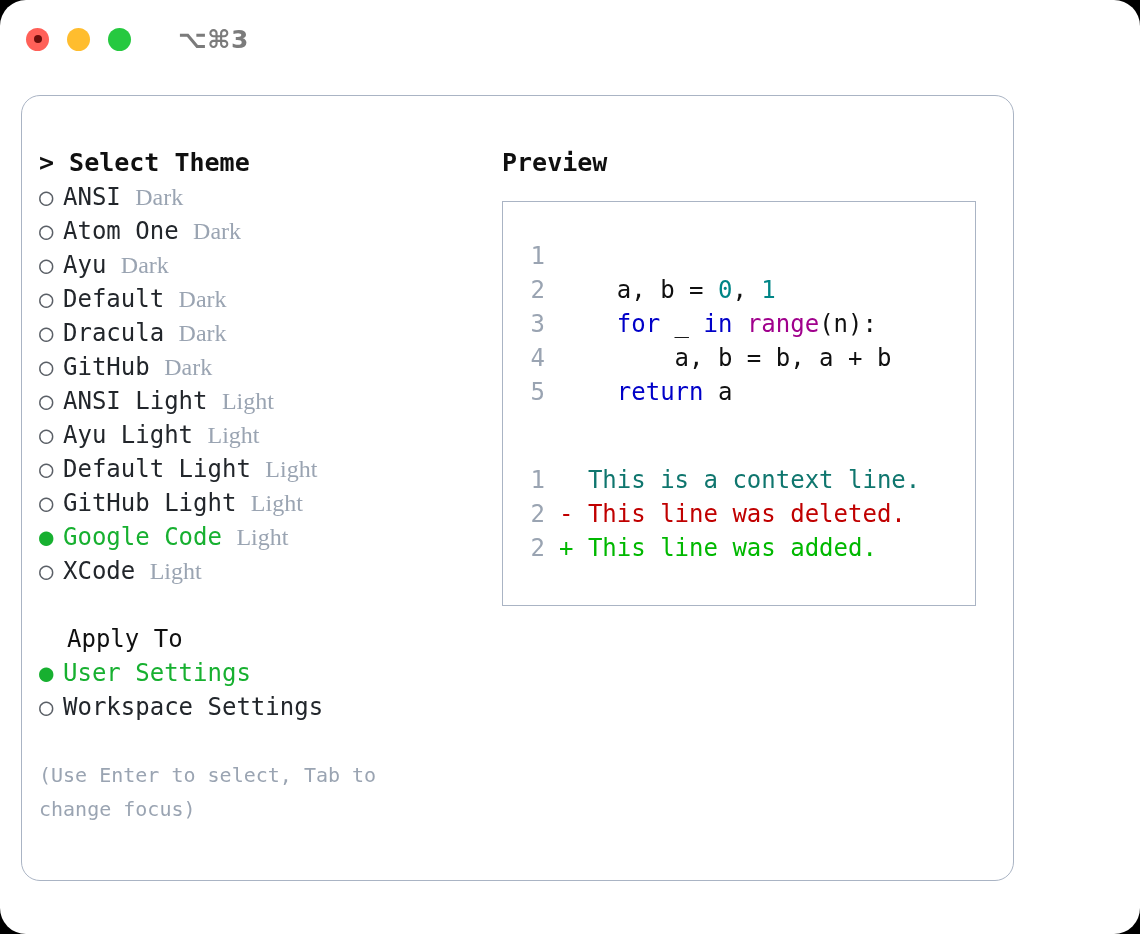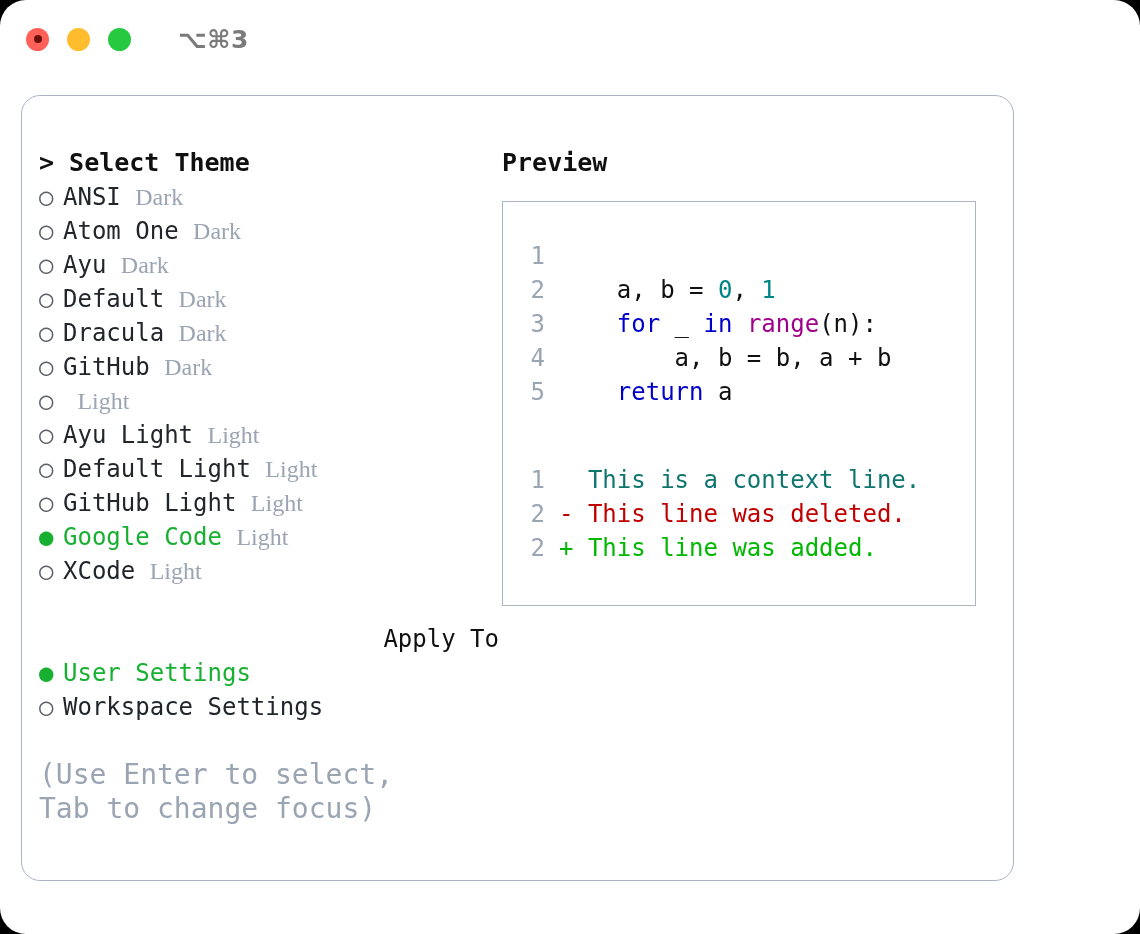--- a/index.html
+++ b/index.html
@@ -128,26 +128,25 @@
   .opt-name.sel { color: #17b030; text-align: right; }
   .opt-variant { color: #9aa4b2; font-family: Liberation Serif, serif; }
 
   .apply-block { margin-top: 34px; }
   .apply-title {
     font-size: 24px;
     color: #101010;
     line-height: 34px;
     padding-left: 28px;
     white-space: pre;
-    text-align: right;
   }
 
   .hint {
     margin-top: 34px;
-    font-size: 28px;
+    font-size: 20px;
     line-height: 34px;
     color: #9aa4b2;
     width: 405px;
     white-space: pre-wrap;
   }
 
   
   .right-col {
     position: absolute;
     left: 480px;
@@ -225,21 +224,21 @@
 
         <div class="section-title">&gt; Select Theme</div>
 
         <div class="opt-list" id="theme-list">
             <div class="opt"><span class="bullet off">○</span><span class="opt-name">ANSI</span><span> </span><span class="opt-variant">Dark</span></div>
             <div class="opt"><span class="bullet off">○</span><span class="opt-name">Atom One</span><span> </span><span class="opt-variant">Dark</span></div>
             <div class="opt"><span class="bullet off">○</span><span class="opt-name">Ayu</span><span> </span><span class="opt-variant">Dark</span></div>
             <div class="opt"><span class="bullet off">○</span><span class="opt-name">Default</span><span> </span><span class="opt-variant">Dark</span></div>
             <div class="opt"><span class="bullet off">○</span><span class="opt-name">Dracula</span><span> </span><span class="opt-variant">Dark</span></div>
             <div class="opt"><span class="bullet off">○</span><span class="opt-name">GitHub</span><span> </span><span class="opt-variant">Dark</span></div>
-            <div class="opt"><span class="bullet off">○</span><span> </span><span class="opt-variant">Light</span></div>
+            <div class="opt"><span class="bullet off">○</span><span class="opt-name">ANSI Light</span><span> </span><span class="opt-variant">Light</span></div>
             <div class="opt"><span class="bullet off">○</span><span class="opt-name">Ayu Light</span><span> </span><span class="opt-variant">Light</span></div>
             <div class="opt"><span class="bullet off">○</span><span class="opt-name">Default Light</span><span> </span><span class="opt-variant">Light</span></div>
             <div class="opt"><span class="bullet off">○</span><span class="opt-name">GitHub Light</span><span> </span><span class="opt-variant">Light</span></div>
             <div class="opt"><span class="bullet on">●</span><span class="opt-name sel">Google Code</span><span> </span><span class="opt-variant">Light</span></div>
             <div class="opt"><span class="bullet off">○</span><span class="opt-name">XCode</span><span> </span><span class="opt-variant">Light</span></div>
           </div>
 
         <div class="apply-block">
           <div class="apply-title">Apply To</div>
           <div class="opt-list" id="apply-list">

